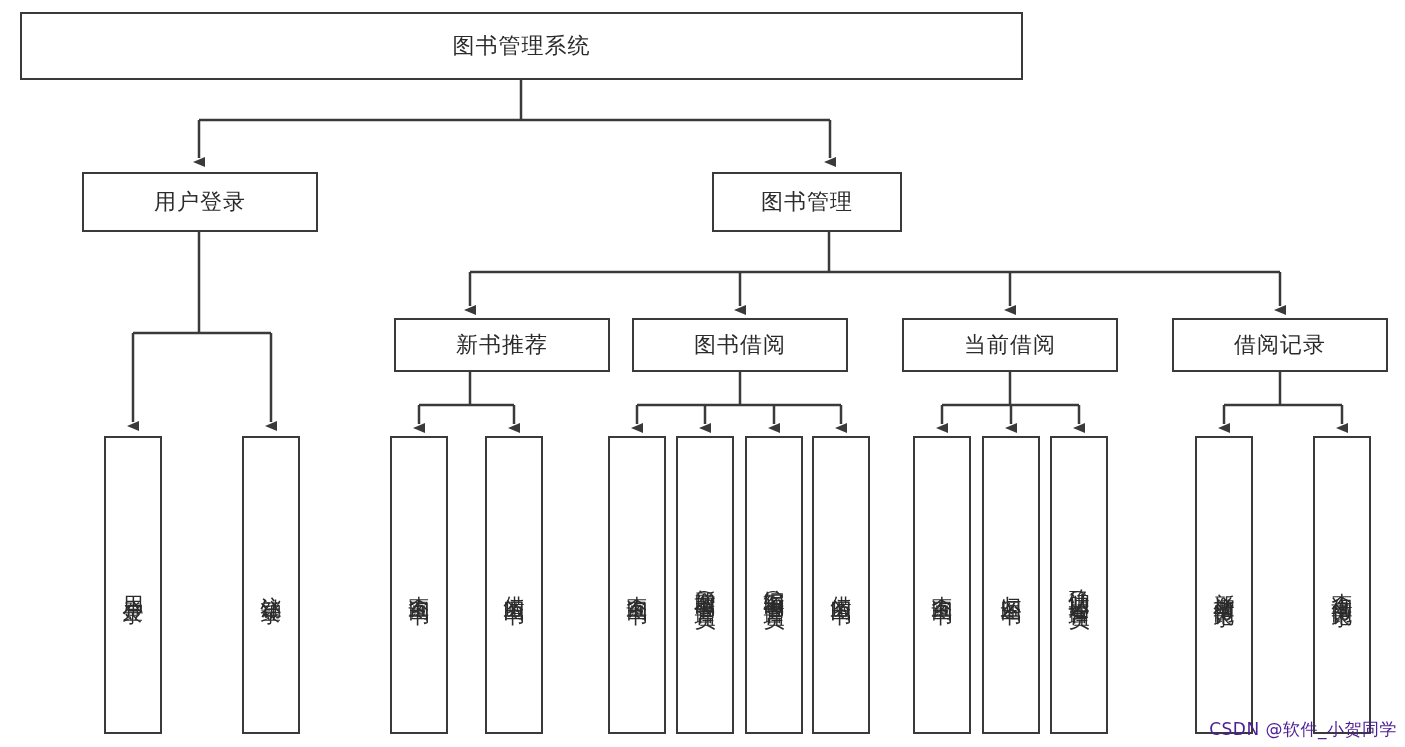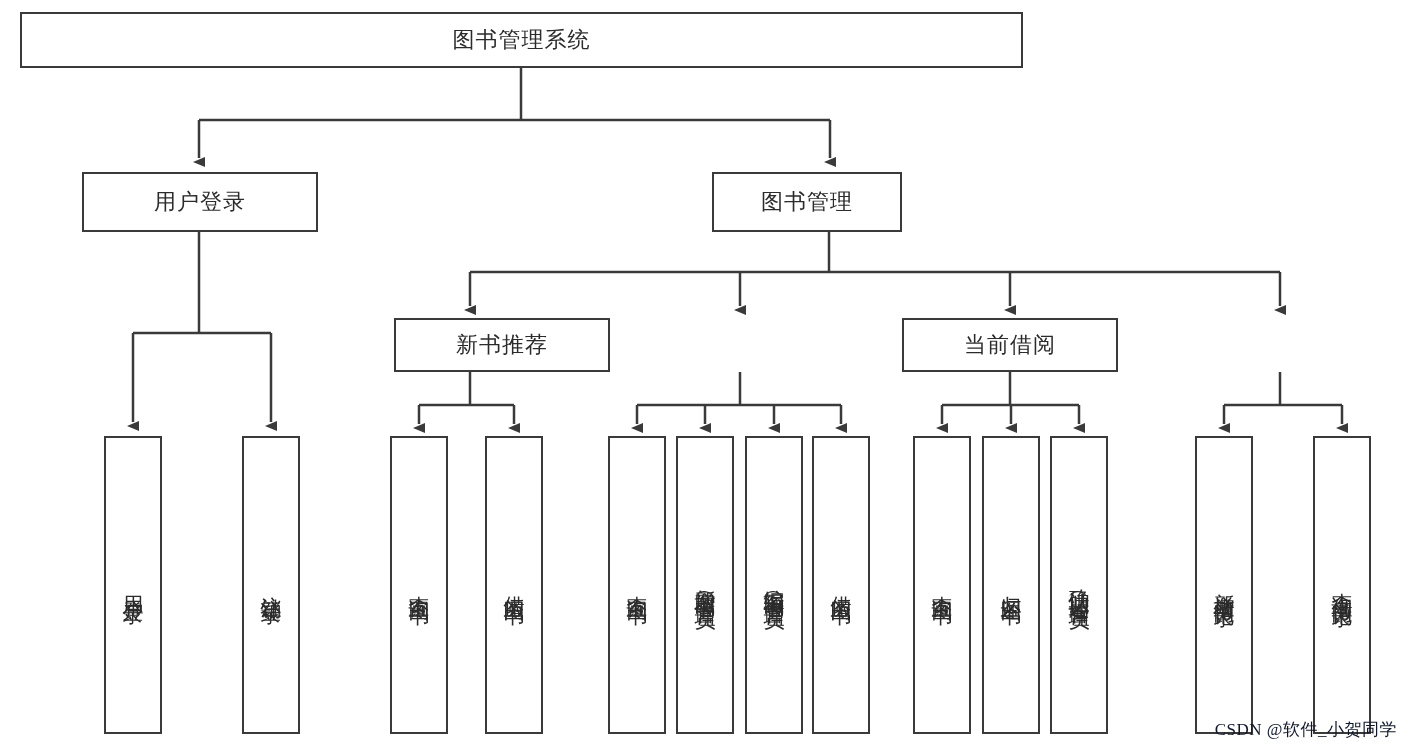--- a/index.html
+++ b/index.html
@@ -55,25 +55,24 @@
   .node.v .vtext {
     writing-mode: vertical-rl;
     text-orientation: upright;
     display: block;
   }
   .watermark {
     position: absolute;
     right: 8px;
     bottom: 6px;
     font-size: 17px;
-    color: #0f172a;
+    color: #4c1d95;
     white-space: nowrap;
     z-index: 3;
     letter-spacing: 0.5px;
-    font-family: Liberation Serif, serif;
   }
 </style>
 </head>
 <body>
 
 <div id="canvas">
 
   <svg id="edges" viewBox="0 0 1405 747" width="1405" height="747">
     <defs>
       <marker id="arrow" markerWidth="10" markerHeight="12" refX="1" refY="6" orient="auto" markerUnits="userSpaceOnUse">
@@ -120,37 +119,43 @@
       <path d="M1011,405 L1011,424" marker-end="url(#arrow)"></path>
       <path d="M1079,405 L1079,424" marker-end="url(#arrow)"></path>
 
       <path d="M1280,372 L1280,405"></path>
       <path d="M1224,405 L1342,405"></path>
       <path d="M1224,405 L1224,424" marker-end="url(#arrow)"></path>
       <path d="M1342,405 L1342,424" marker-end="url(#arrow)"></path>
     </g>
   </svg>
 
-  <div class="node h" style="left:20px; top:12px; width:1003px; height:56px;">
+  <div class="node h" style="left:20px; top:12px; width:1003px; height:68px;">
     <span>图书管理系统</span>
   </div>
 
   <div class="node h" style="left:82px; top:172px; width:236px; height:60px;">
     <span>用户登录</span>
   </div>
   <div class="node h" style="left:712px; top:172px; width:190px; height:60px;">
     <span>图书管理</span>
   </div>
 
   <div class="node h" style="left:362px; top:318px; width:216px; height:54px;margin-left:32px;">
     <span>新书推荐</span>
   </div>
+  <div class="node h" style="left:632px; top:318px; width:216px; height:54px;">
+    <span>图书借阅</span>
+  </div>
   <div class="node h" style="left:902px; top:318px; width:216px; height:54px;">
     <span>当前借阅</span>
   </div>
+  <div class="node h" style="left:1172px; top:318px; width:216px; height:54px;">
+    <span>借阅记录</span>
+  </div>
 
   <div class="node v" style="left:104px; top:436px; width:58px; height:298px;">
     <span class="vtext">用户登录</span>
   </div>
   <div class="node v" style="left:242px; top:436px; width:58px; height:298px;">
     <span class="vtext">注销登录</span>
   </div>
 
   <div class="node v" style="left:390px; top:436px; width:58px; height:298px;">
     <span class="vtext">查询图书</span>

